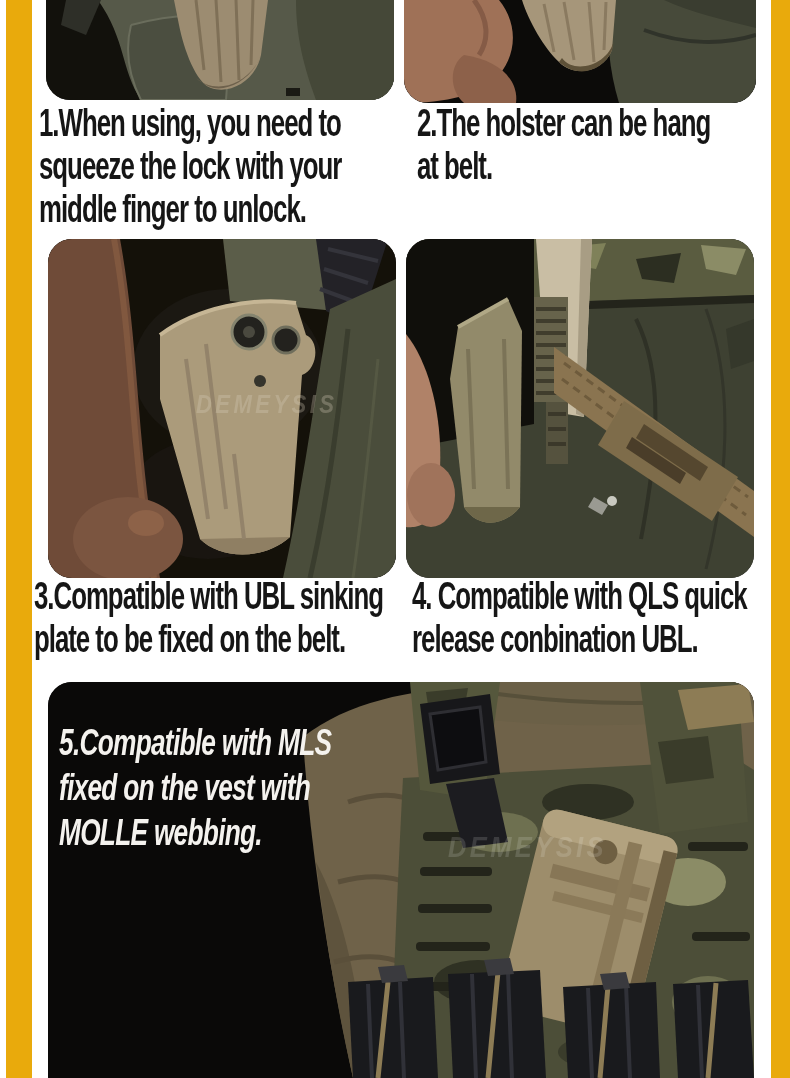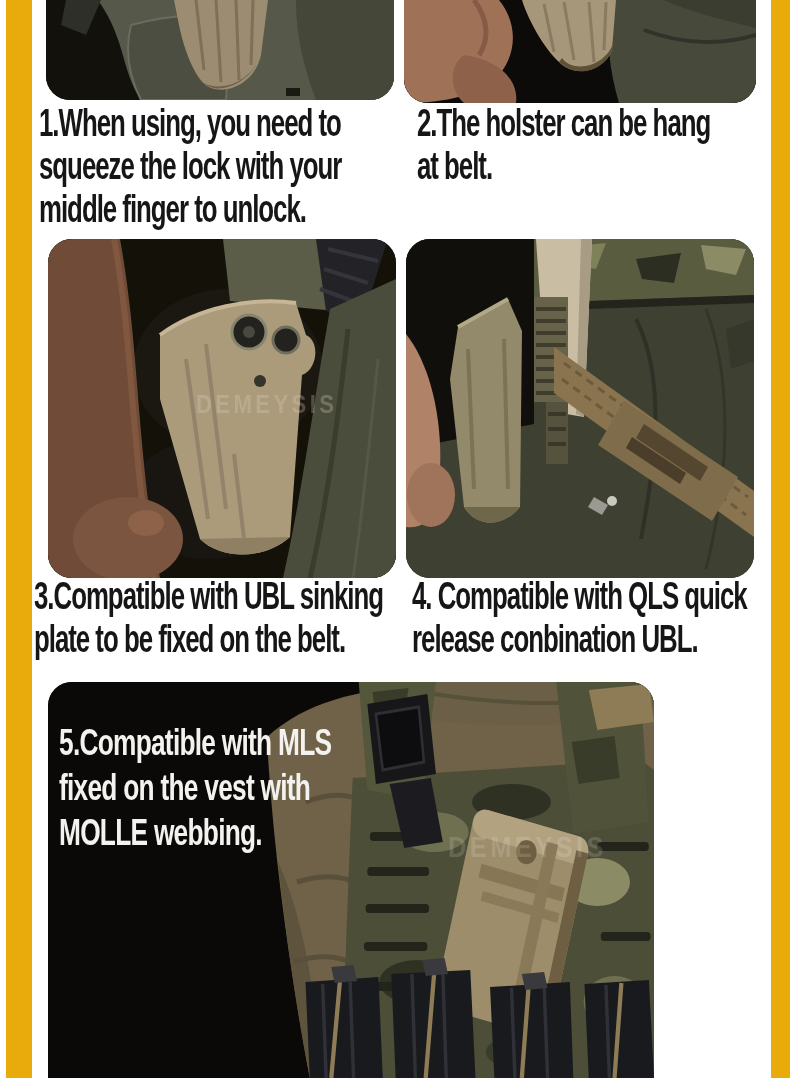--- a/index.html
+++ b/index.html
@@ -1,21 +1,21 @@
 <!DOCTYPE html>
 <html><head>
 <meta charset="utf-8">
 <style>
   html,body{margin:0;padding:0;background:#ffffff;}
   .page{position:relative;width:790px;height:1078px;background:#ffffff;overflow:hidden;
         font-family:"Liberation Sans",sans-serif;margin-left:6px;}
   .edge{position:absolute;top:0;width:26px;height:1078px;background:#E9AA0C;}
   .edge.right{left:765px;width:25px;}
   .edge.left{left:0;}
-  .fig{position:absolute;overflow:hidden;background:#111;}
+  .fig{position:absolute;overflow:hidden;background:#111;font-style:italic;}
   .fig svg{display:block;width:100%;height:100%;}
   .rb-bottom{border-radius:0 0 24px 24px;}
   .rb-all{border-radius:24px;}
   .rb-top{border-radius:24px 24px 0 0;}
   .cap{position:absolute;font-weight:bold;font-size:38px;line-height:43px;
        letter-spacing:-1.5px;color:#161616;transform:scaleX(0.68);
        transform-origin:0 0;white-space:nowrap;}
   .cap.light{color:#F4F2EE;font-size:36px;line-height:45px;letter-spacing:-1px;
        transform:scaleX(0.73);}
   .wm{position:absolute;font-weight:bold;letter-spacing:4px;transform:scaleX(0.85);
@@ -135,21 +135,21 @@
   <div class="cap" style="left:28px;top:575px;">
     <div>3.Compatible with UBL sinking</div>
     <div>plate to be fixed on the belt.</div>
   </div>
 
   <div class="cap" style="left:406px;top:575px;">
     <div>4. Compatible with QLS quick</div>
     <div>release conbination UBL.</div>
   </div>
 
-  <div class="fig rb-top" style="left:42px;top:682px;width:606px;height:396px;">
+  <div class="fig rb-top" style="left:42px;top:682px;width:706px;height:396px;">
     <svg viewBox="0 0 706 396" preserveAspectRatio="none">
       <rect width="706" height="396" fill="#0A0908"></rect>
       <path d="M255,55 C300,20 360,8 430,4 L706,4 L706,396 L305,396 C282,290 262,170 255,55" fill="#6F6249"></path>
       <path d="M305,396 C290,330 278,260 268,180 C300,240 312,320 320,396 Z" fill="#5E533D"></path>
       <path d="M300,120 C330,110 350,112 370,120 M290,200 C320,192 345,194 362,202 M286,280 C316,272 340,274 356,282" stroke="#5A4F3A" stroke-width="5" fill="none"></path>
       <path d="M430,0 L706,0 L706,34 C600,46 500,46 430,36 Z" fill="#6B6047"></path>
       <path d="M450,12 C540,24 620,24 700,14" stroke="#57503A" stroke-width="4" fill="none"></path>
       <path d="M355,96 L690,78 L706,88 L706,396 L342,396 C346,290 350,190 355,96" fill="#4C4E38"></path>
       <ellipse cx="450" cy="150" rx="40" ry="20" fill="#6E7050"></ellipse>
       <ellipse cx="540" cy="120" rx="46" ry="18" fill="#2F3123"></ellipse>

